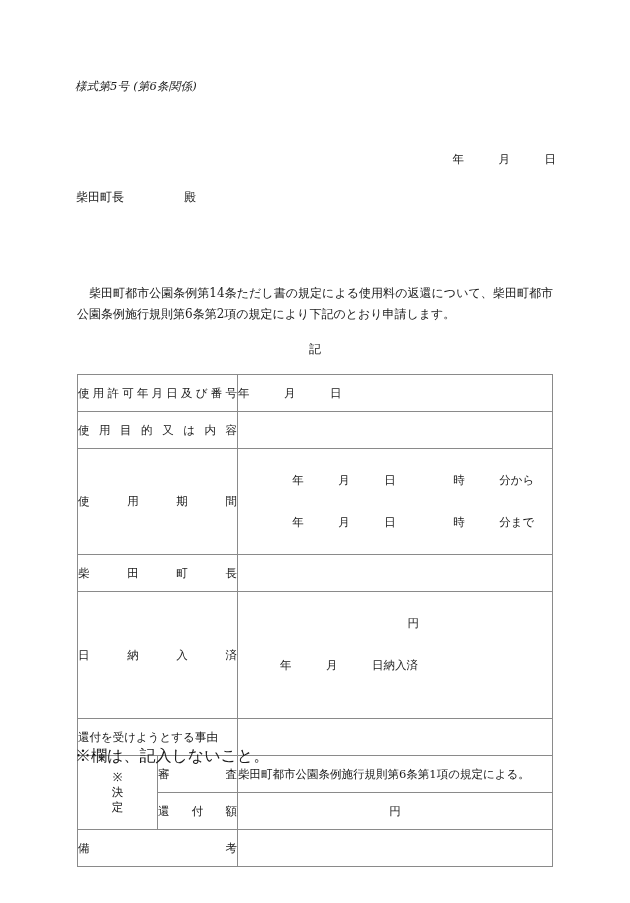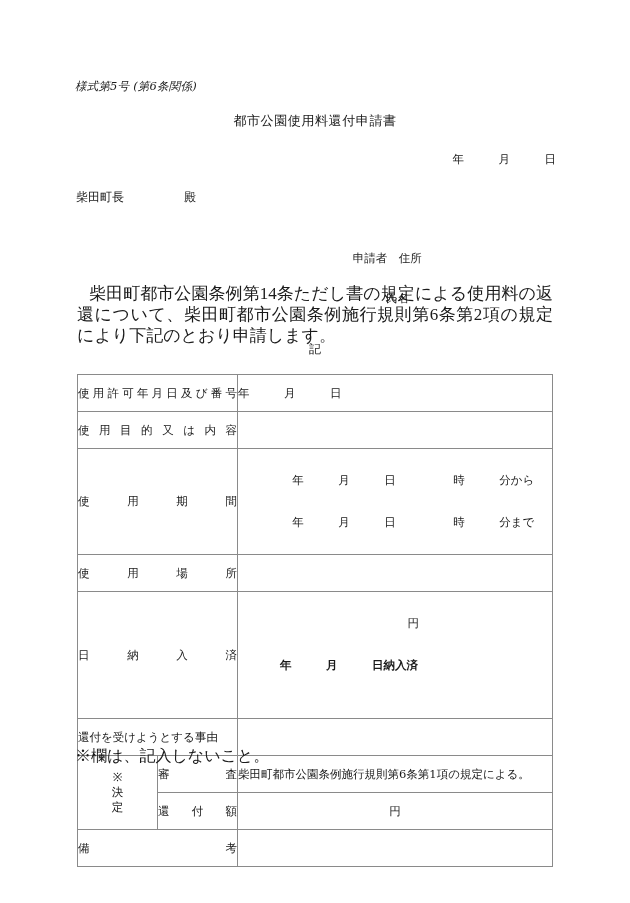--- a/index.html
+++ b/index.html
@@ -68,25 +68,24 @@
     display: block;
     padding-left: 48px;
   }
 
   
   .body-text {
     position: absolute;
     left: 77px;
     top: 283px;
     width: 476px;
-    font-size: 17px;
+    font-size: 12px;
     line-height: 21px;
     text-align: justify;
     text-indent: 12px;
-    font-family: Liberation Serif, serif;
   }
 
   
   .ki {
     position: absolute;
     left: 0;
     right: 0;
     top: 341px;
     text-align: center;
     font-size: 12px;
@@ -160,50 +159,44 @@
   .val-fee {
     height: 44px;
     line-height: 21px;
     white-space: pre;
     text-align: center;
   }
   .val-fee .l2 {
     display: block;
     text-align: left;
     padding-left: 42px;
-    font-weight: bold;
   }
   .row-tall td { height: 44px; }
 
   
   .footnote {
     position: absolute;
     left: 75px;
     top: 746px;
     font-size: 16px;
     white-space: nowrap;
   }
 </style>
 </head>
 <body>
 
 <div class="page">
 
   <div class="form-no">様式第5号 (第6条関係)</div>
 
-  <div class="doc-title">都市公園使用料還付申請書</div>
 
   <div class="date-line">年　　　月　　　日</div>
 
   <div class="addressee">柴田町長　　　　　殿</div>
 
-  <div class="applicant">
-    <span>申請者　住所</span>
-    <span class="row2">氏名</span>
-  </div>
 
   <div class="body-text">柴田町都市公園条例第14条ただし書の規定による使用料の返還について、柴田町都市公園条例施行規則第6条第2項の規定により下記のとおり申請します。</div>
 
   <div class="ki">記</div>
 
   <table class="form-table">
     <tbody>
 
       <tr>
         <td class="lbl" colspan="2">
@@ -224,21 +217,21 @@
           <span class="spread">使用期間</span>
         </td>
         <td class="val-two">
           <span>年　　　月　　　日　　　　　時　　　分から</span><br>
           <span>年　　　月　　　日　　　　　時　　　分まで</span>
         </td>
       </tr>
 
       <tr>
         <td class="lbl" colspan="2">
-          <span class="spread">使用場所</span>
+          <span class="spread">柴田町長</span>
         </td>
         <td class="val"></td>
       </tr>
 
       <tr class="row-tall">
         <td class="lbl" colspan="2">
           <span class="spread">日納入済</span>
         </td>
         <td class="val-fee">
           <span>円</span>

